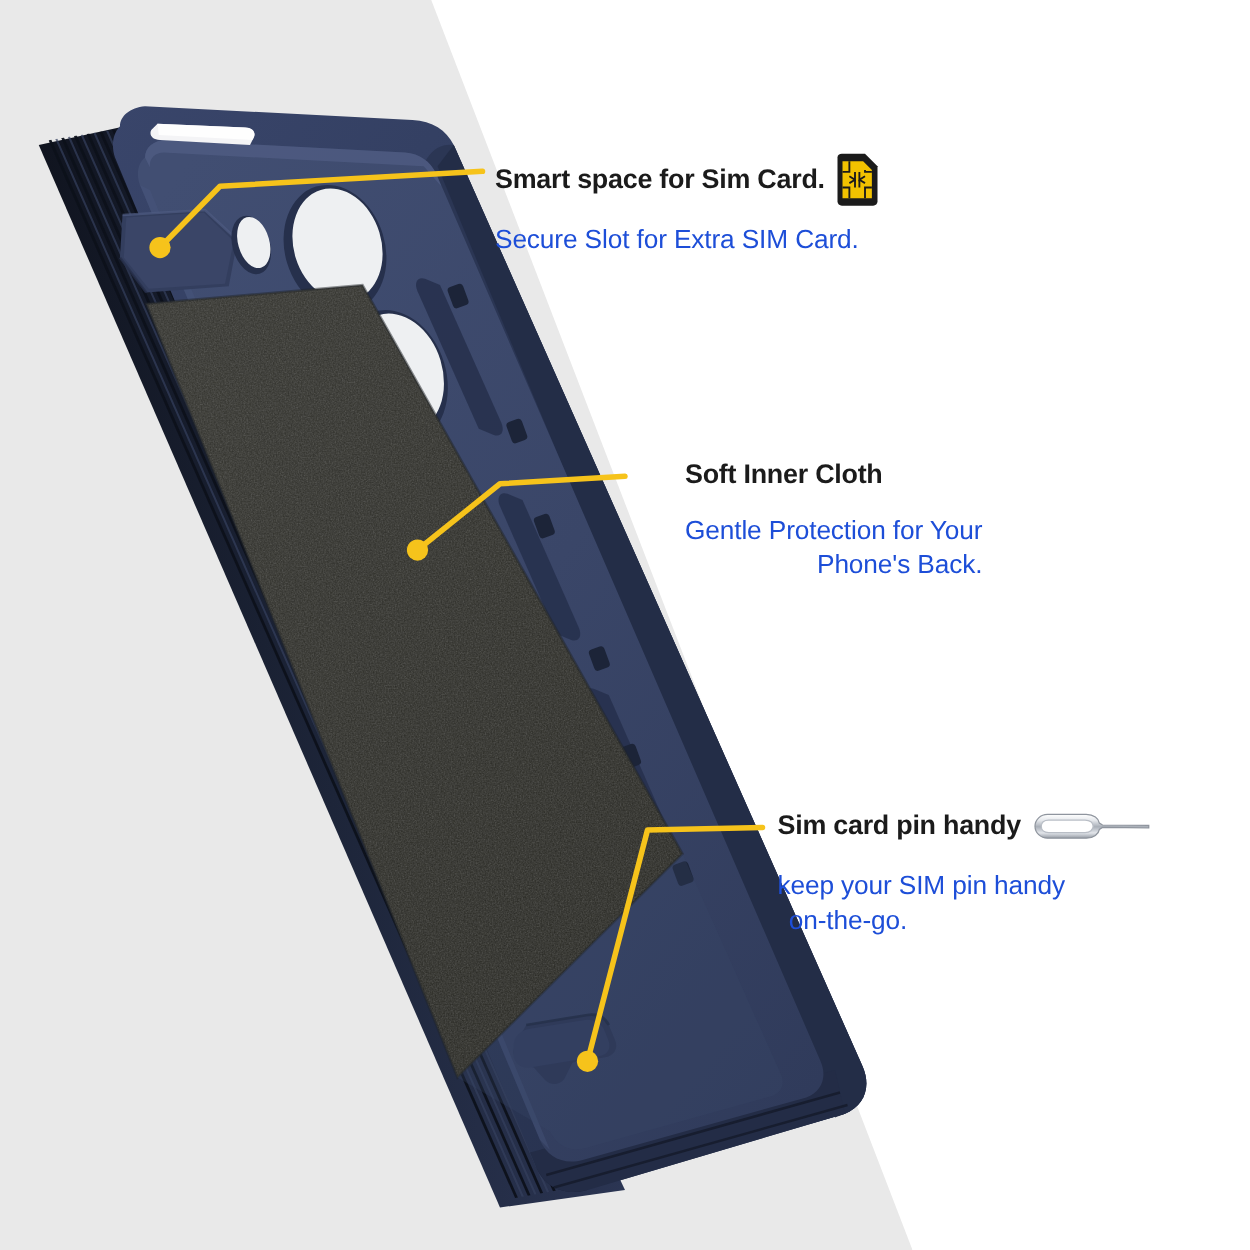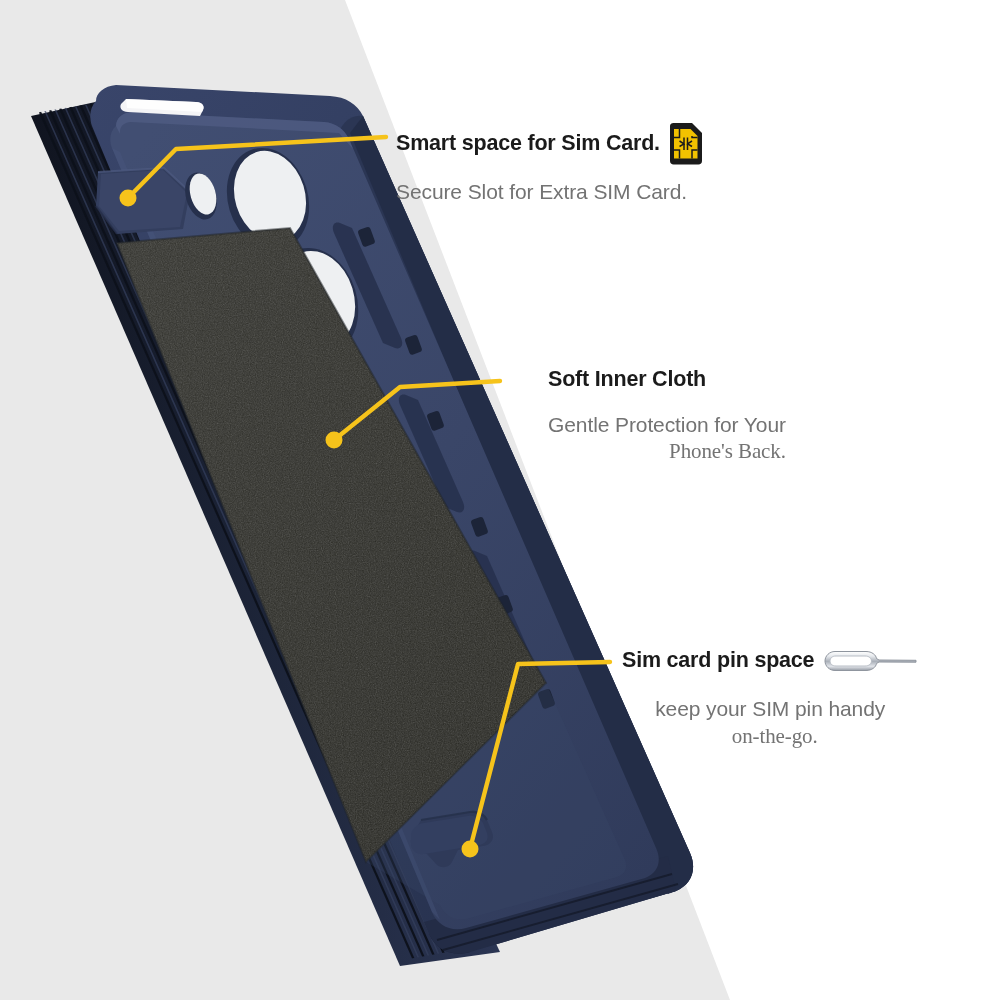--- a/index.html
+++ b/index.html
@@ -43,33 +43,33 @@
     letter-spacing: -0.2px;
     white-space: nowrap;
     display: flex;
     align-items: center;
     gap: 8px;
     line-height: 1.1;
   }
   .callout-body {
     font-size: 21px;
     font-weight: normal;
-    color: #737373;
+    color: #1d4ed8;
     letter-spacing: -0.1px;
     line-height: 1.32;
     margin-top: 12px;
   }
-  .callout-body .l2 { display: block; padding-left: 9px; font-family: Liberation Serif, serif; }
+  .callout-body .l2 { display: block; padding-left: 9px; }
 
   #callout-sim   { left: 396px; top: 122px; }
   #callout-cloth { left: 512px; top: 368px; margin-left: 36px; }
   #callout-pin   { left: 622px; top: 648px; }
 
   #callout-cloth .callout-body { margin-top: 19px; text-align: right; }
-  #callout-pin   .callout-body { margin-top: 21px; text-align: center; }
+  #callout-pin   .callout-body { margin-top: 21px; }
 
   
   .sim-chip-icon { flex: 0 0 auto; display: block; }
   .pin-tool-icon { flex: 0 0 auto; display: block; }
 
   
   #leaders {
     position: absolute;
     inset: 0;
     pointer-events: none;
@@ -330,21 +330,21 @@
       <span>Soft Inner Cloth</span>
     </div>
     <div class="callout-body">
       <span>Gentle Protection for Your</span>
       <span class="l2">Phone's Back.</span>
     </div>
   </div>
 
   <div class="callout" id="callout-pin">
     <div class="callout-head">
-      <span>Sim card pin space</span>
+      <span>Sim card pin handy</span>
       <svg class="pin-tool-icon" width="96" height="26" viewBox="0 0 96 26">
         <path d="M13,3.5 L44,3.5 C50,3.5 54,7 54.5,10.5 L57,12 L94,12.3 L94,14.2 L57,14 L54.5,15.5
                  C54,19 50,22.5 44,22.5 L13,22.5 C7.5,22.5 3,18.2 3,13 C3,7.8 7.5,3.5 13,3.5 Z" fill="url(#gSilver2)"></path>
         <defs>
           <linearGradient id="gSilver2" x1="0" y1="0" x2="0" y2="1">
             <stop offset="0" stop-color="#ffffff"></stop>
             <stop offset="0.25" stop-color="#e6e9ed"></stop>
             <stop offset="0.52" stop-color="#a9afb8"></stop>
             <stop offset="0.78" stop-color="#e2e5ea"></stop>
             <stop offset="1" stop-color="#969ca5"></stop>

